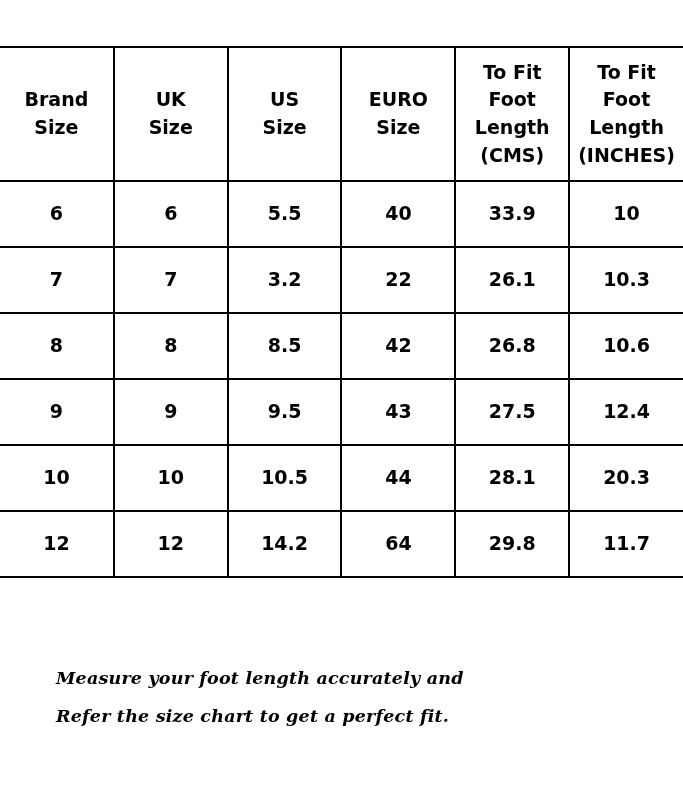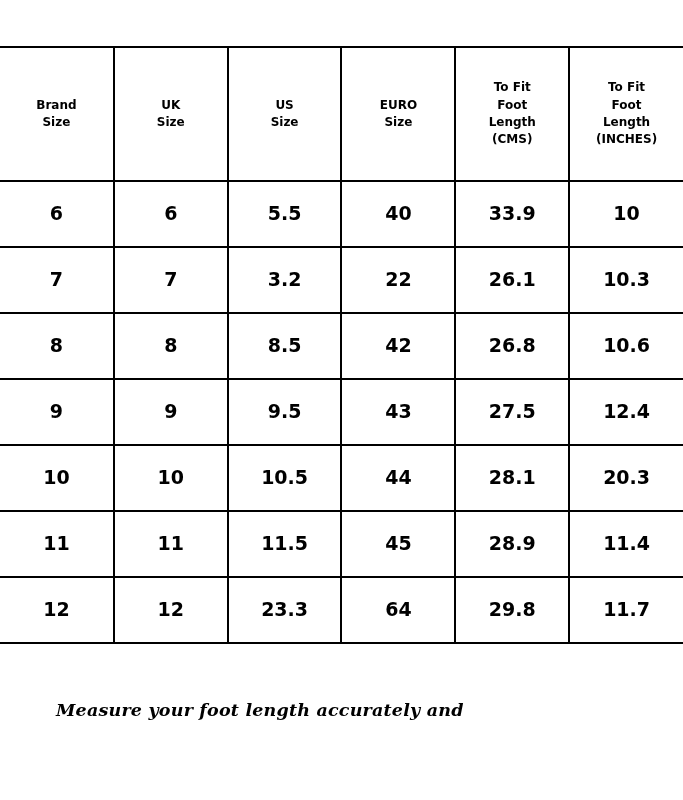--- a/index.html
+++ b/index.html
@@ -38,36 +38,35 @@
     vertical-align: middle;
     font-weight: bold;
     padding: 0;
     line-height: 1.45;
   }
   
   table.size-chart tr > *:first-child { border-left: none; }
   table.size-chart tr > *:last-child { border-right: none; }
 
   thead th {
-    font-size: 12px;
+    font-size: 19px;
     height: 132px;
     padding: 6px 4px;
   }
   tbody td {
     font-size: 19px;
     height: 64px;
   }
   .hdr-line { display: block; }
 
   .note {
     position: absolute;
     left: 0;
     top: 660px;
     width: 683px;
-    margin-top: 32px;
   }
   .note p {
     margin: 0;
     font-family: "DejaVu Serif", serif;
     font-style: italic;
     font-weight: bold;
     font-size: 17.5px;
     color: #000000;
     padding-left: 56px;
     line-height: 2.15;
@@ -148,36 +147,29 @@
         </tr>
         <tr>
           <td>10</td>
           <td>10</td>
           <td>10.5</td>
           <td>44</td>
           <td>28.1</td>
           <td>20.3</td>
         </tr>
         <tr>
-          <td>11</td>
-          <td>11</td>
-          <td>11.5</td>
-          <td>45</td>
-          <td>28.9</td>
-          <td>11.4</td>
-        </tr>
-        <tr>
           <td>12</td>
           <td>12</td>
-          <td>23.3</td>
+          <td>14.2</td>
           <td>64</td>
           <td>29.8</td>
           <td>11.7</td>
         </tr>
       </tbody>
     </table>
   </div>
 
   <div class="note">
     <p>Measure your foot length accurately and</p>
+    <p>Refer  the size chart  to get a perfect fit.</p>
   </div>
 
 </div>
 
 </body></html>

